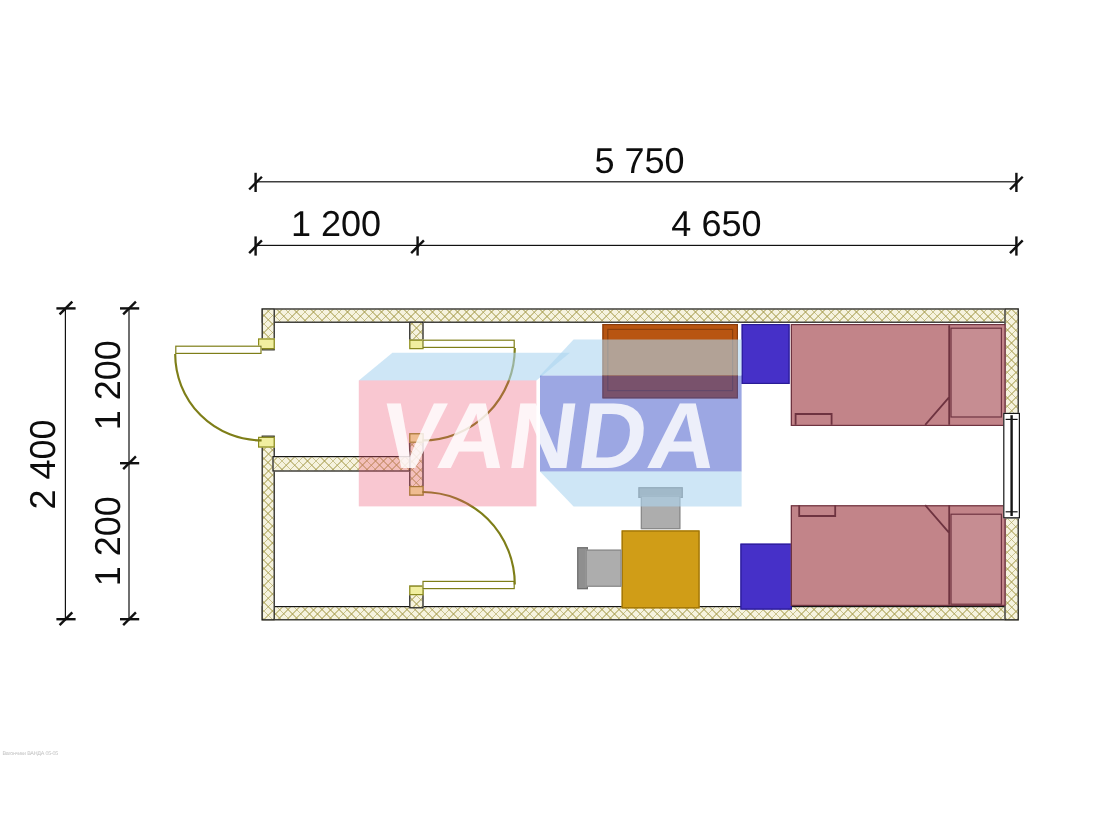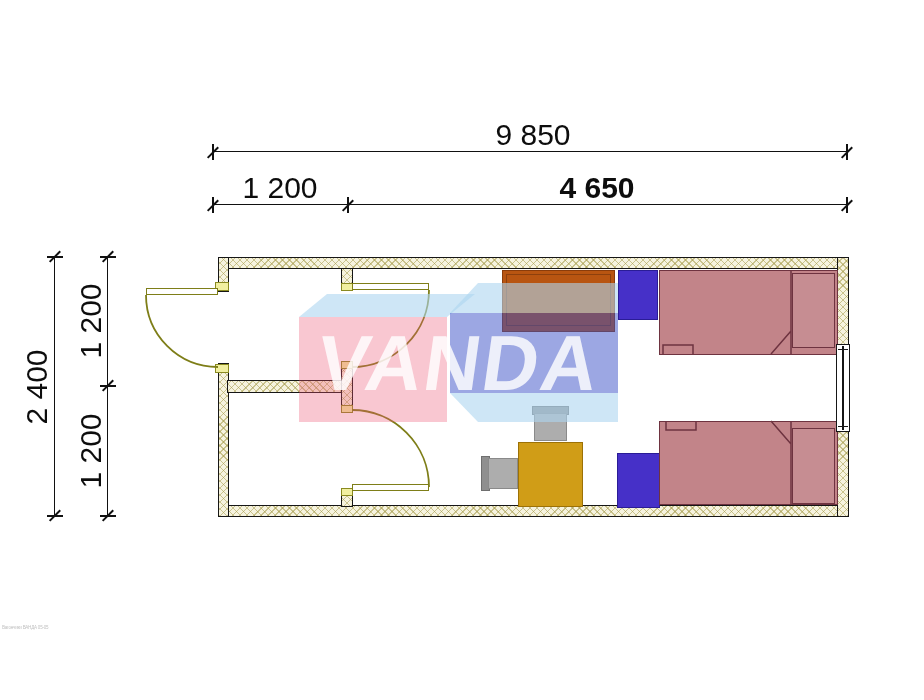--- a/index.html
+++ b/index.html
@@ -65,23 +65,23 @@
   <div class="abs tick-slash" style="left:212.2px;top:144.5px;"></div>
   <div class="abs tick-stub-v" style="left:846.2px;top:144px;"></div>
   <div class="abs tick-slash" style="left:846.2px;top:144.5px;"></div>
   <div class="abs tick-stub-v" style="left:212.2px;top:197px;"></div>
   <div class="abs tick-slash" style="left:212.2px;top:197.5px;"></div>
   <div class="abs tick-stub-v" style="left:347.2px;top:197px;"></div>
   <div class="abs tick-slash" style="left:347.2px;top:197.5px;"></div>
   <div class="abs tick-stub-v" style="left:846.2px;top:197px;"></div>
   <div class="abs tick-slash" style="left:846.2px;top:197.5px;"></div>
 
-  <div class="abs dim-label h" style="left:533px;top:118px;">9 850</div>
+  <div class="abs dim-label h" style="left:533px;top:118px;">5 750</div>
   <div class="abs dim-label h" style="left:280px;top:171px;">1 200</div>
-  <div class="abs dim-label h" style="left:597px;top:171px;font-weight:bold;">4 650</div>
+  <div class="abs dim-label h" style="left:597px;top:171px;">4 650</div>
 
   <div class="abs dim-line-v" style="left:54px;top:257px;height:260px;"></div>
   <div class="abs dim-line-v" style="left:107px;top:257px;height:260px;"></div>
 
   <div class="abs tick-stub-h" style="left:46.8px;top:256.2px;"></div>
   <div class="abs tick-slash" style="left:54px;top:249px;"></div>
   <div class="abs tick-stub-h" style="left:46.8px;top:515.2px;"></div>
   <div class="abs tick-slash" style="left:54px;top:508px;"></div>
   <div class="abs tick-stub-h" style="left:99.8px;top:256.2px;"></div>
   <div class="abs tick-slash" style="left:107px;top:249px;"></div>

